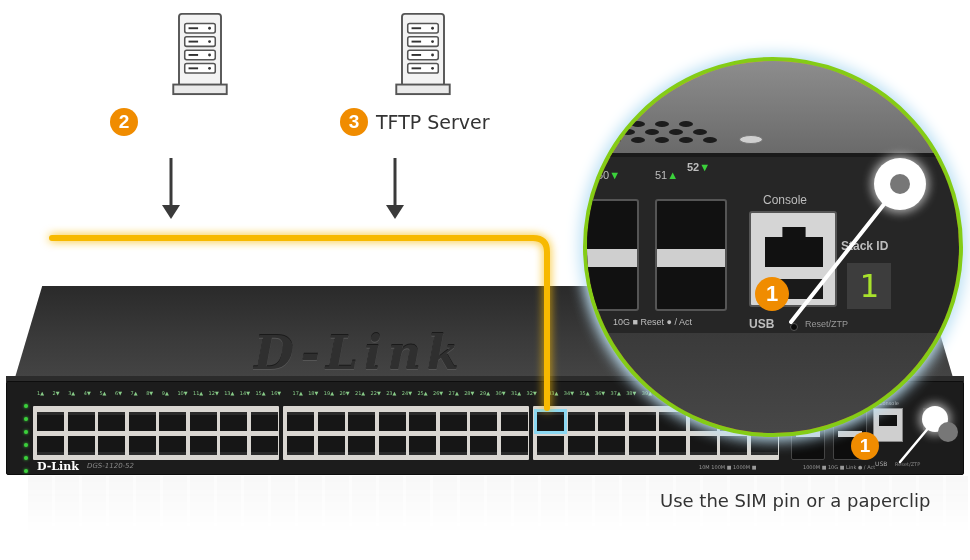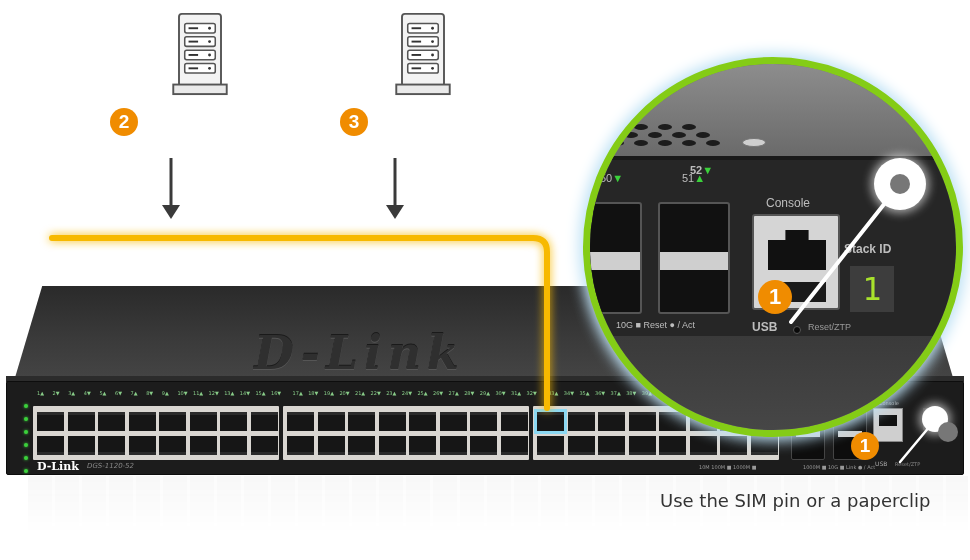--- a/index.html
+++ b/index.html
@@ -40,21 +40,21 @@
   .mini-console::after { content: ""; position: absolute; left: 5px; top: 6px; width: 18px; height: 11px; background: #111; }
   .mini-stack { position: absolute; left: 916px; top: 26px; width: 18px; height: 22px; background: #333; color: #9edc2a; font-size: 14px; line-height: 22px; text-align: center; font-family: "DejaVu Sans Mono", monospace; }
 
   
   .reflection { position: absolute; left: 28px; top: 476px; width: 940px; height: 60px;
     background: repeating-linear-gradient(90deg, #f0f0f0 0 24px, #f8f8f8 24px 27px);
     opacity: 0.5; -webkit-mask-image: linear-gradient(180deg, #000, transparent); mask-image: linear-gradient(180deg, #000, transparent); }
 
   
   .zoom-circle { position: absolute; left: 583px; top: 57px; width: 380px; height: 380px; border-radius: 50%;
-    overflow: hidden; background: #737373; box-shadow: 0 0 14px 4px #bfe2f5; border: 7px solid #84cc16; }
+    overflow: hidden; background: #eab308; box-shadow: 0 0 14px 4px #bfe2f5; border: 4px solid #84cc16; }
   .zc-top { position: absolute; left: 0; top: 0; width: 100%; height: 92px; background: linear-gradient(180deg,#8d8d8d,#6a6a6a); }
   .zc-panel { position: absolute; left: 0; top: 92px; width: 100%; height: 180px; background: #262626; border-top: 4px solid #1a1a1a; }
   .zc-bottom { position: absolute; left: 0; top: 272px; width: 100%; height: 120px; background: linear-gradient(180deg,#3a3a3a,#4a4a4a); }
   .vent { position: absolute; width: 14px; height: 6px; border-radius: 50%; background: #1c1c1c; }
   .screw { position: absolute; left: 152px; top: 74px; width: 24px; height: 9px; border-radius: 50%; background: #cfcfcf; border: 1px solid #777; }
   .zc-text { position: absolute; color: #bdbdbd; font-family: "Liberation Sans", sans-serif; white-space: nowrap; }
   .tri-up::after { content: "▲"; color: #3bd13b; }
   .tri-down::after { content: "▼"; color: #3bd13b; }
   .big-sfp { position: absolute; width: 72px; height: 112px; background: #111; border: 2px solid #555; border-radius: 3px; }
   .big-sfp .latch { position: absolute; left: 0; right: 0; top: 48px; height: 18px; background: #cfcfcf; }
@@ -115,20 +115,21 @@
     </g>
   <g fill="#333">
       <circle cx="40" cy="17" r="1.5"></circle>
       <circle cx="40" cy="31" r="1.5"></circle>
       <circle cx="40" cy="45" r="1.5"></circle>
       <circle cx="40" cy="59" r="1.5"></circle>
     </g>
 </svg>
 <div class="server-label" style="left:340px;top:108px;">
   <span class="step-badge">3</span>
+  <span>TFTP Server</span>
 </div>
 
 <div class="switch-top">
   <div class="abs" style="left:240px;top:40px;font-family:'DejaVu Serif',serif;font-size:46px;font-weight:bold;font-style:italic;color:#2f2f2f;letter-spacing:6px;text-shadow:0 1px 0 #555, 0 -1px 0 #1a1a1a;">D-Link</div>
 </div>
 <div class="switch-ledge"></div>
 
 <div class="switch-front">
   <div class="led-col">
     <div class="led"></div>
@@ -292,21 +293,21 @@
       <div class="vent" style="left:106px;top:68px;"></div>
     <div class="vent" style="left:20px;top:76px;"></div>
       <div class="vent" style="left:44px;top:76px;"></div>
       <div class="vent" style="left:68px;top:76px;"></div>
       <div class="vent" style="left:92px;top:76px;"></div>
       <div class="vent" style="left:116px;top:76px;"></div>
     <div class="screw"></div>
   </div>
   <div class="zc-panel">
     <span class="zc-text tri-down" style="left:10px;top:12px;font-size:11px;"><span>50</span></span>
-    <span class="zc-text tri-up" style="left:68px;top:12px;font-size:11px;margin-left:24px;"><span>51</span></span>
+    <span class="zc-text tri-up" style="left:68px;top:12px;font-size:11px;"><span>51</span></span>
     <span class="zc-text tri-down" style="left:100px;top:4px;font-size:11px;font-weight:bold;"><span>52</span></span>
 
     <div class="big-sfp" style="left:-20px;top:42px;">
         <div class="latch"></div>
       </div>
     <div class="big-sfp" style="left:68px;top:42px;">
         <div class="latch"></div>
       </div>
 
     <span class="zc-text" style="left:176px;top:36px;font-size:12px;">Console</span>

